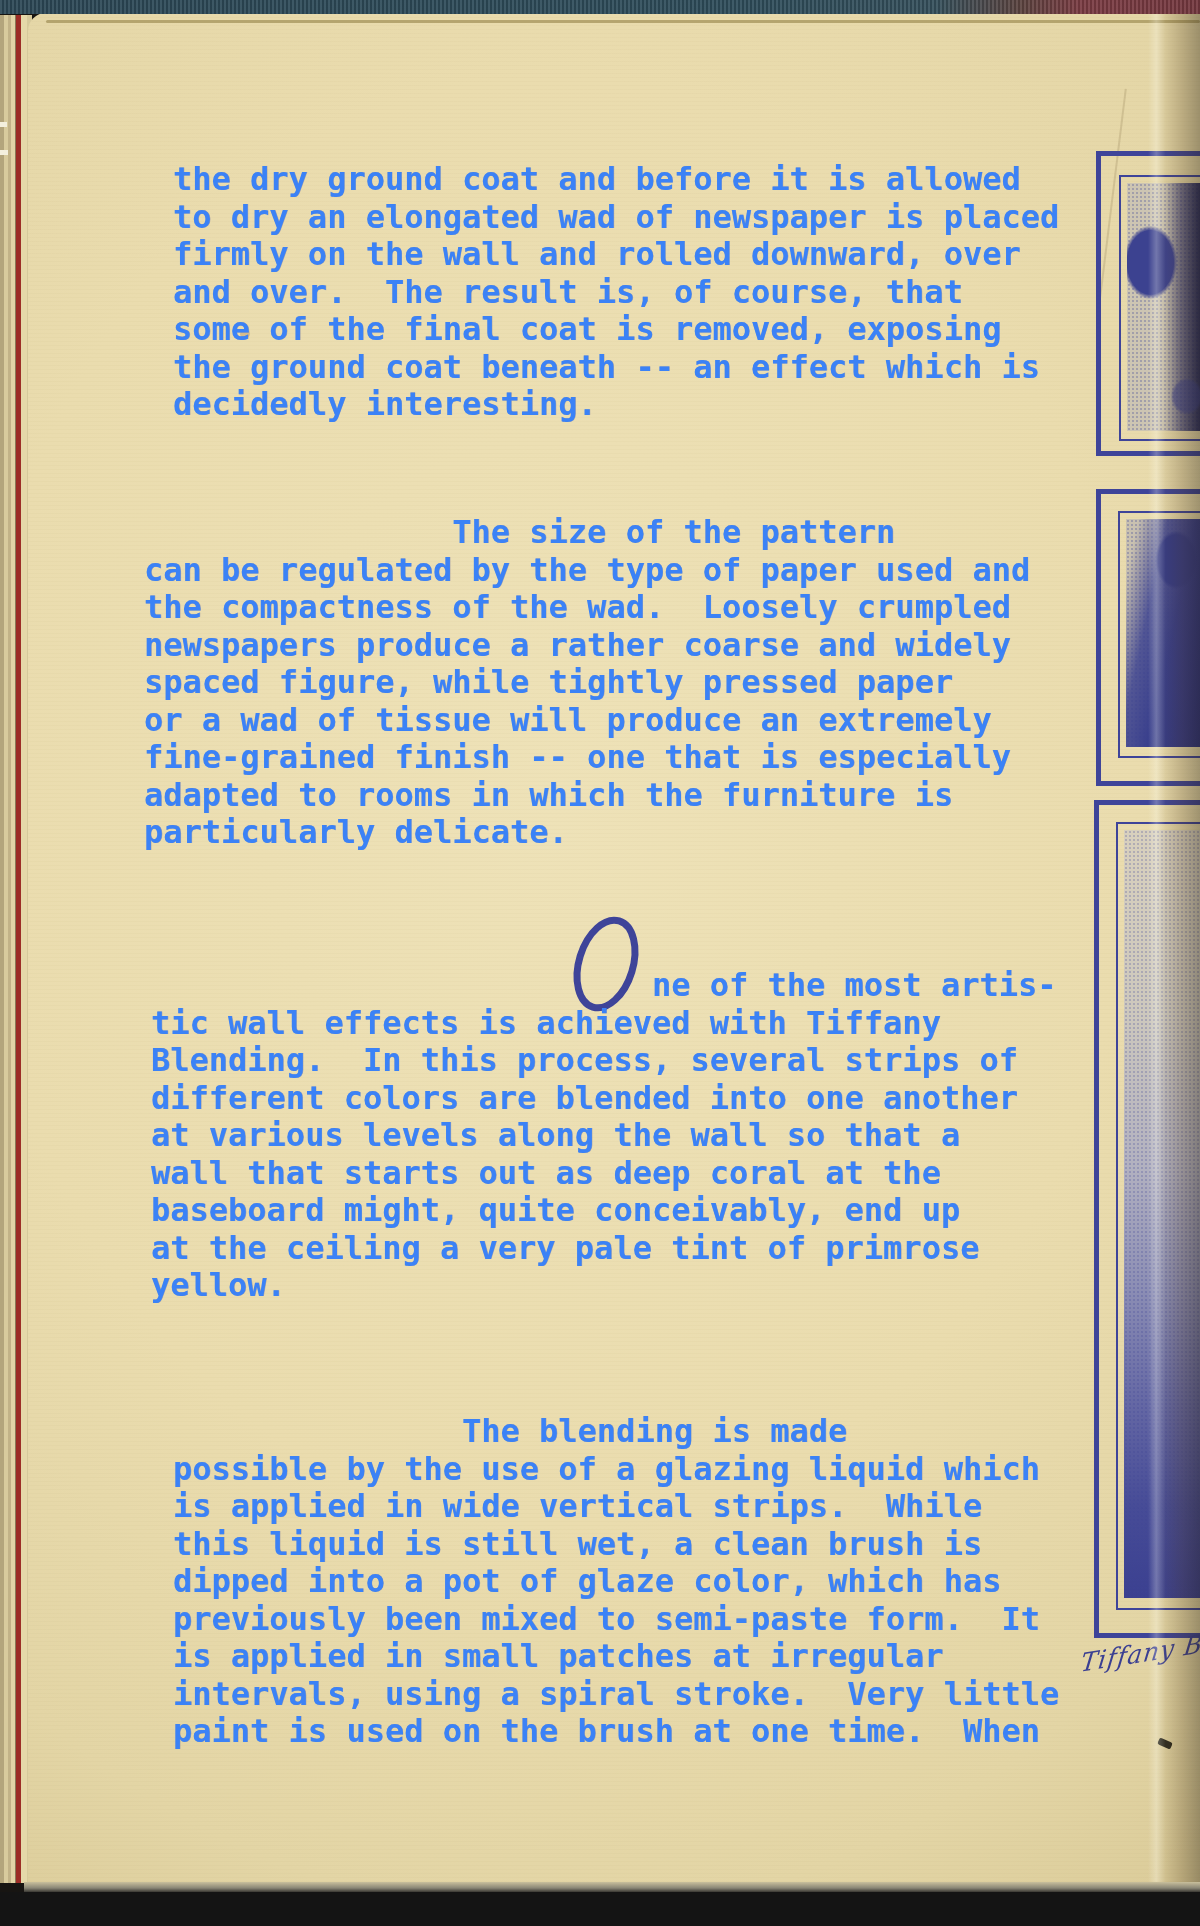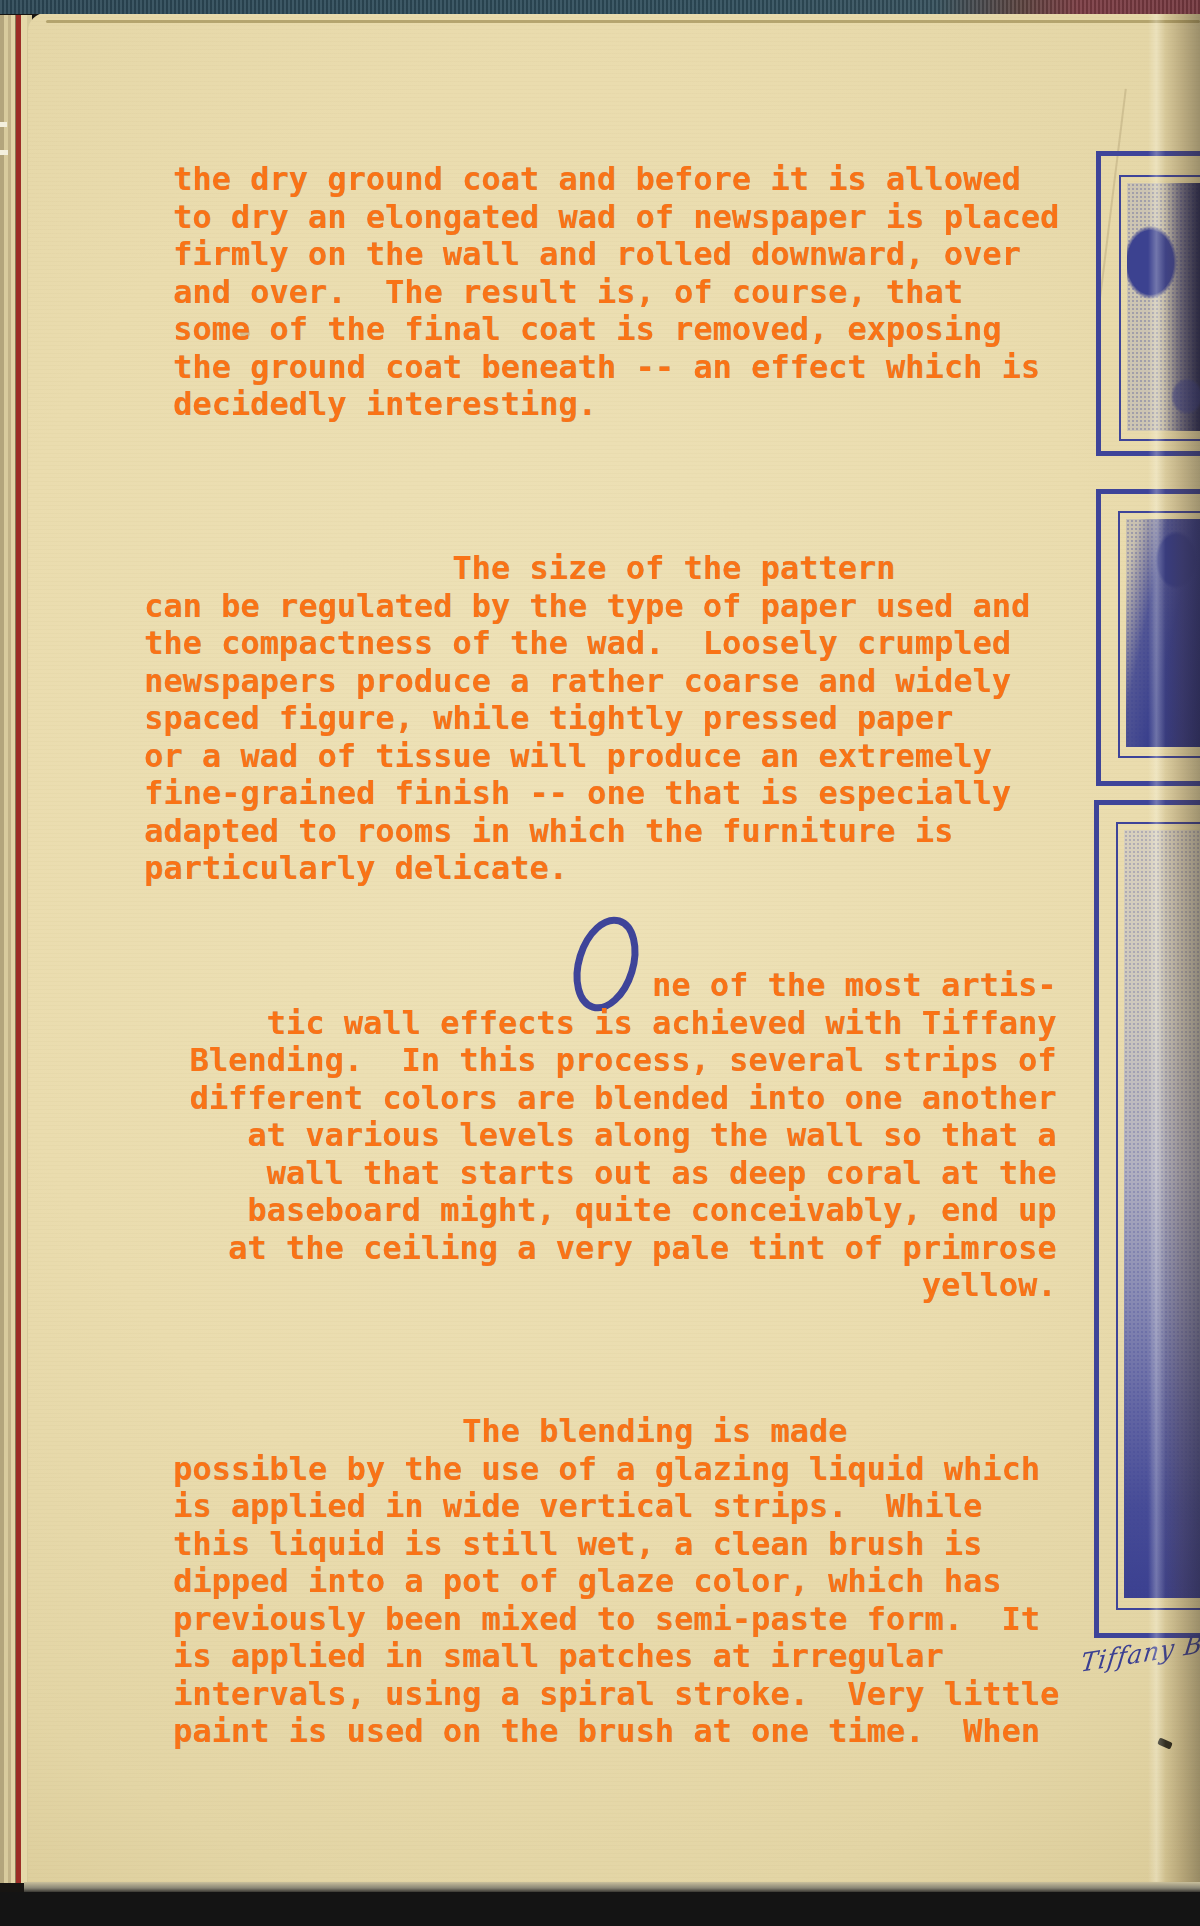--- a/index.html
+++ b/index.html
@@ -35,25 +35,25 @@
   .underpage-line{position:absolute;left:46px;top:20px;width:1154px;height:3px;z-index:3;
     background:#a08e55;opacity:.7;border-radius:2px;}
   .crease{position:absolute;left:1112px;top:88px;width:2px;height:210px;z-index:3;
     background:rgba(120,100,60,.20);transform:rotate(7deg);}
   .blotch1{position:absolute;left:240px;top:330px;width:10px;height:8px;border-radius:50%;
     background:rgba(150,90,40,.25);z-index:3;}
 
   
   .tw{position:absolute;margin:0;z-index:3;white-space:pre;
     font-family:"DejaVu Sans Mono","Liberation Mono",monospace;
-    font-weight:700;font-size:32px;line-height:37.5px;color:#f97316;
+    font-weight:700;font-size:32px;line-height:37.5px;color:#3b82f6;
     text-shadow:.4px .4px 0 rgba(62,68,153,.35);}
   .p1{left:173px;top:161px;}
-  .p2{left:144px;top:514px;margin-top:36px;}
-  .p3{left:151px;top:967px;text-align:right;}
+  .p2{left:144px;top:514px;}
+  .p3{left:151px;top:967px;}
   .p4{left:173px;top:1413px;}
 
   .dropcap{position:absolute;left:562px;top:912px;width:88px;height:104px;z-index:3;}
 
   
   .frame-outer{position:absolute;z-index:3;border:5px solid #3e4499;border-right:none;}
   .frame-inner{position:absolute;z-index:3;border:2px solid #3e4499;border-right:none;}
   .frame-img{position:absolute;z-index:3;}
   .f1o{left:1096px;top:151px;width:120px;height:295px;}
   .f1i{left:1119px;top:175px;width:100px;height:262px;}

